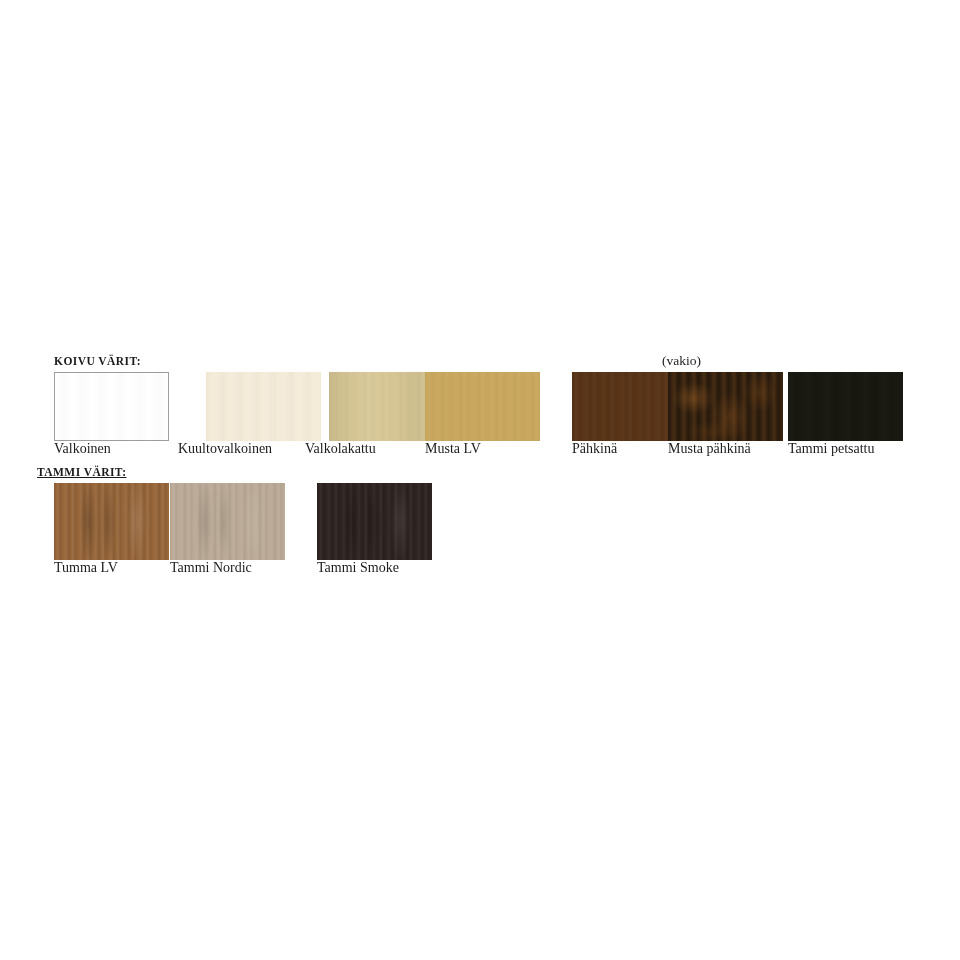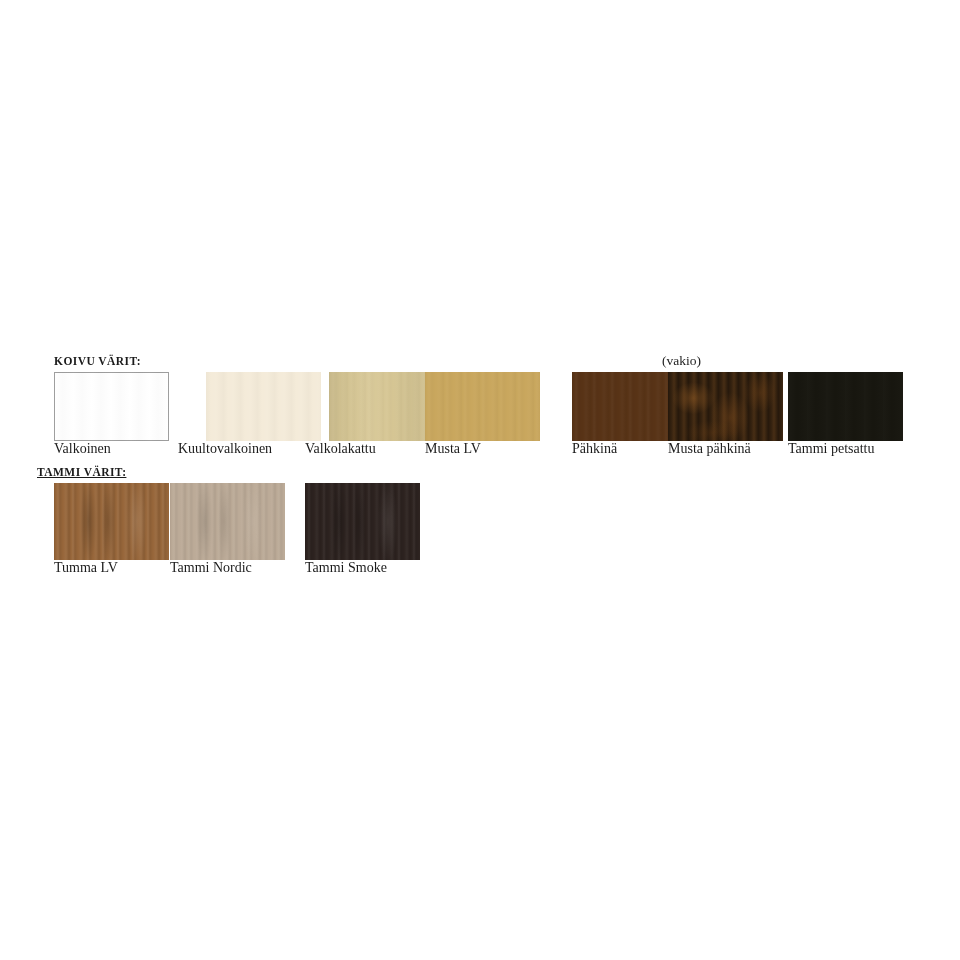--- a/index.html
+++ b/index.html
@@ -229,21 +229,21 @@
       <div class="swatch-label">Tumma LV</div>
     </div>
 
     <div class="swatch-cell" style="left:170px;">
       <div class="swatch-chip" style="background-color:#bcab98;">
         <span class="grain grain-oak" style="opacity:.6;"></span>
       </div>
       <div class="swatch-label">Tammi Nordic</div>
     </div>
 
-    <div class="swatch-cell" style="left:305px;">
+    <div class="swatch-cell" style="left:317px;">
       <div class="swatch-chip" style="background-color:#2d2320;">
         <span class="grain grain-oak" style="opacity:.85;"></span>
       </div>
       <div class="swatch-label">Tammi Smoke</div>
     </div>
 
   </div>
 
 </div>
 

